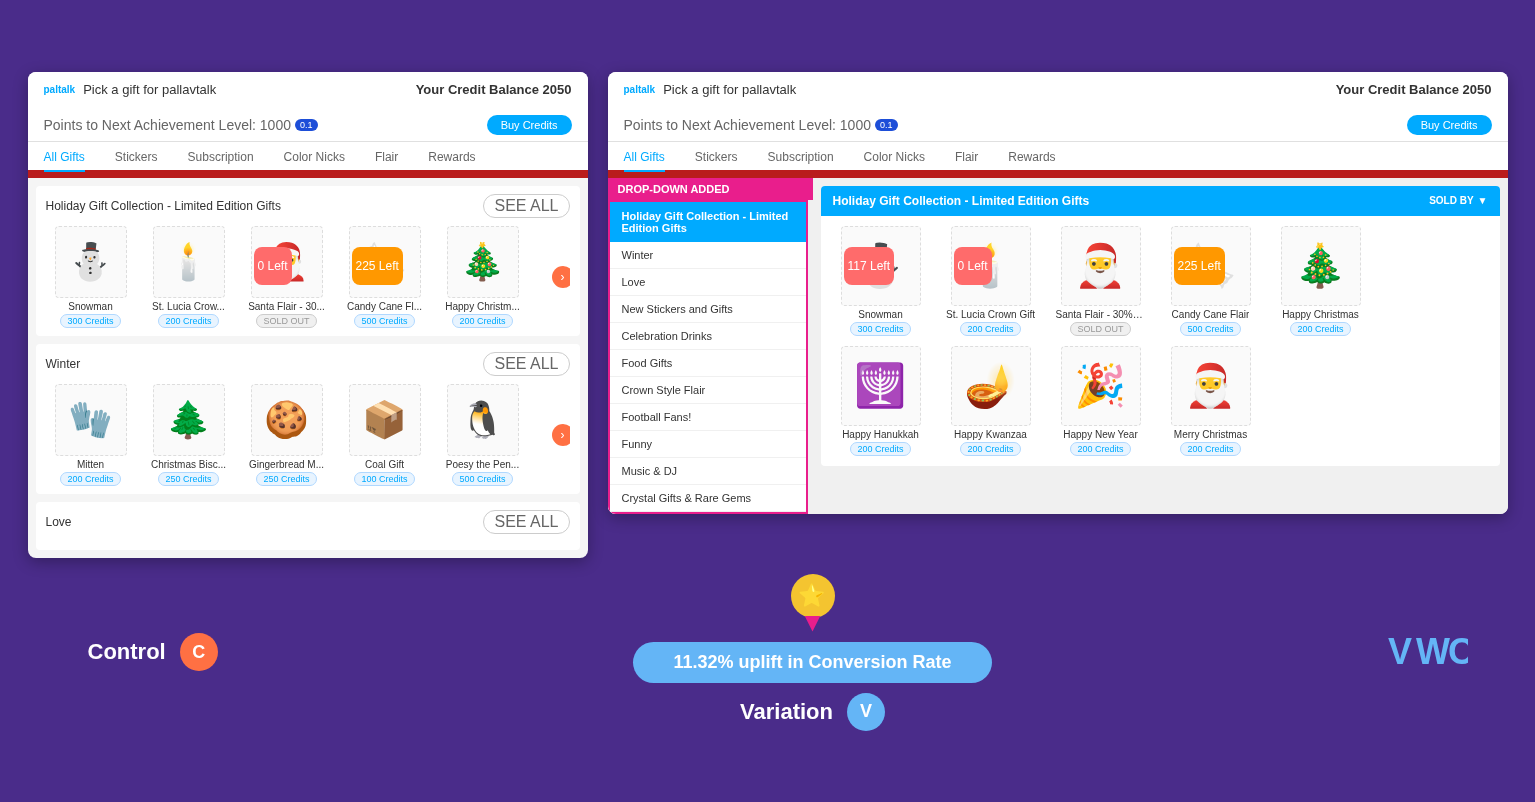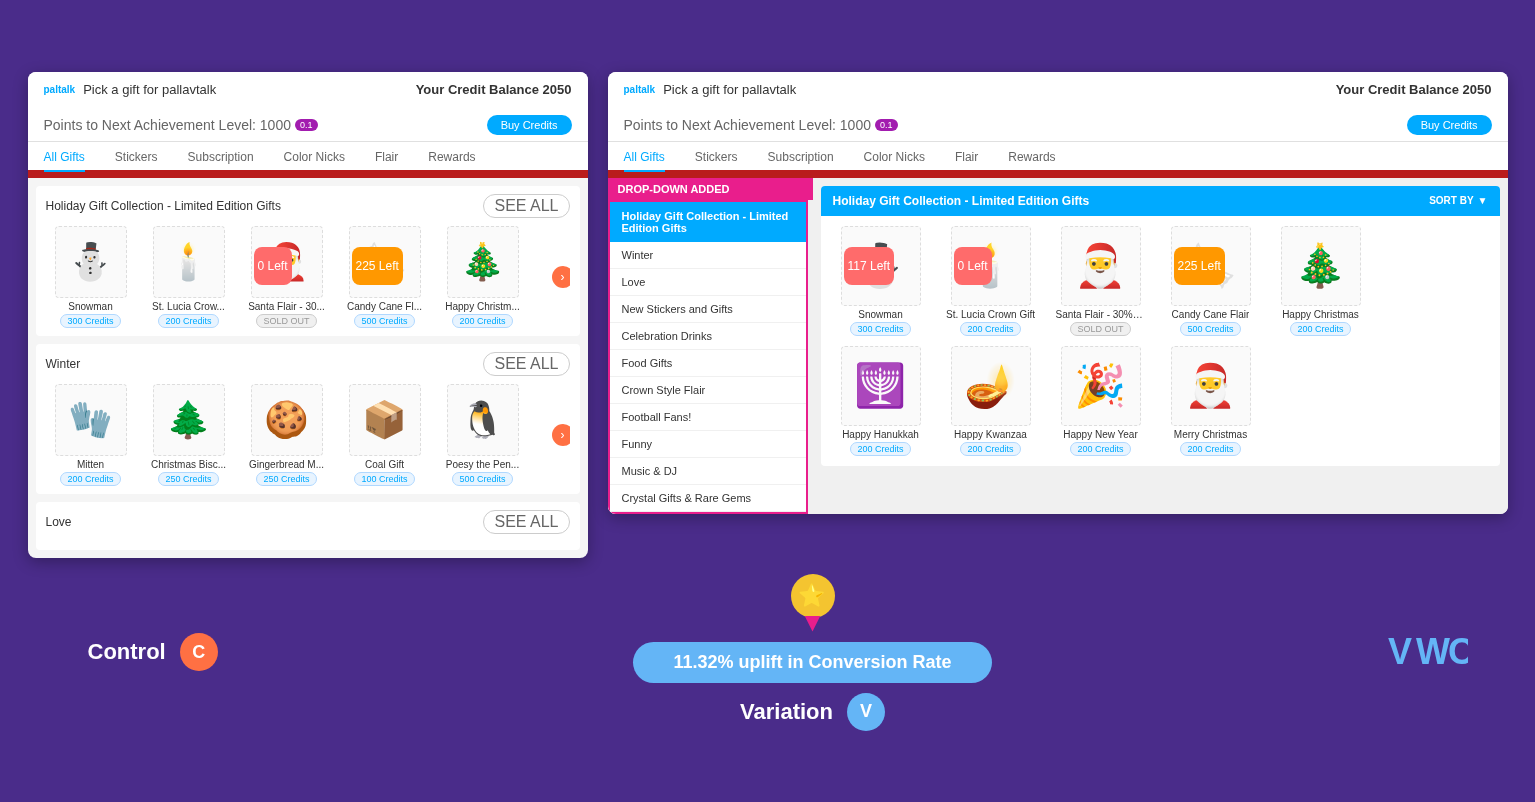--- a/index.html
+++ b/index.html
@@ -64,21 +64,21 @@
     .panel-header-bottom {
       display: flex;
       justify-content: space-between;
       align-items: center;
     }
     .points-text {
       font-size: 14px;
       color: #666;
     }
     .achievement-badge {
-      background: #a21caf;
+      background: #1d4ed8;
       color: white;
       font-size: 9px;
       border-radius: 10px;
       padding: 1px 5px;
       margin: 0 4px;
     }
     .buy-credits-btn {
       background: #00aaff;
       color: white;
       border: none;
@@ -530,21 +530,21 @@
             <div class="dropdown-menu-item">Music &amp; DJ</div>
             <div class="dropdown-menu-item">Crystal Gifts &amp; Rare Gems</div>
           </div>
         </div>
 
         <div style="flex:1; padding:8px;">
           <div style="background:white; border-radius:4px;">
             <div class="gift-collection-header">
               <span>Holiday Gift Collection - Limited Edition Gifts</span>
               <div class="sort-by">
-                <span>SORT BY</span>
+                <span>SOLD BY</span>
                 <span>▼</span>
               </div>
             </div>
 
             <div style="display:flex; gap:10px; padding:10px; flex-wrap:wrap;align-items:center;">
               <div class="gift-item-large">
                 <div class="gift-emoji-large">
                   <span class="badge-left">117 Left</span>
                   ⛄
                 </div>

